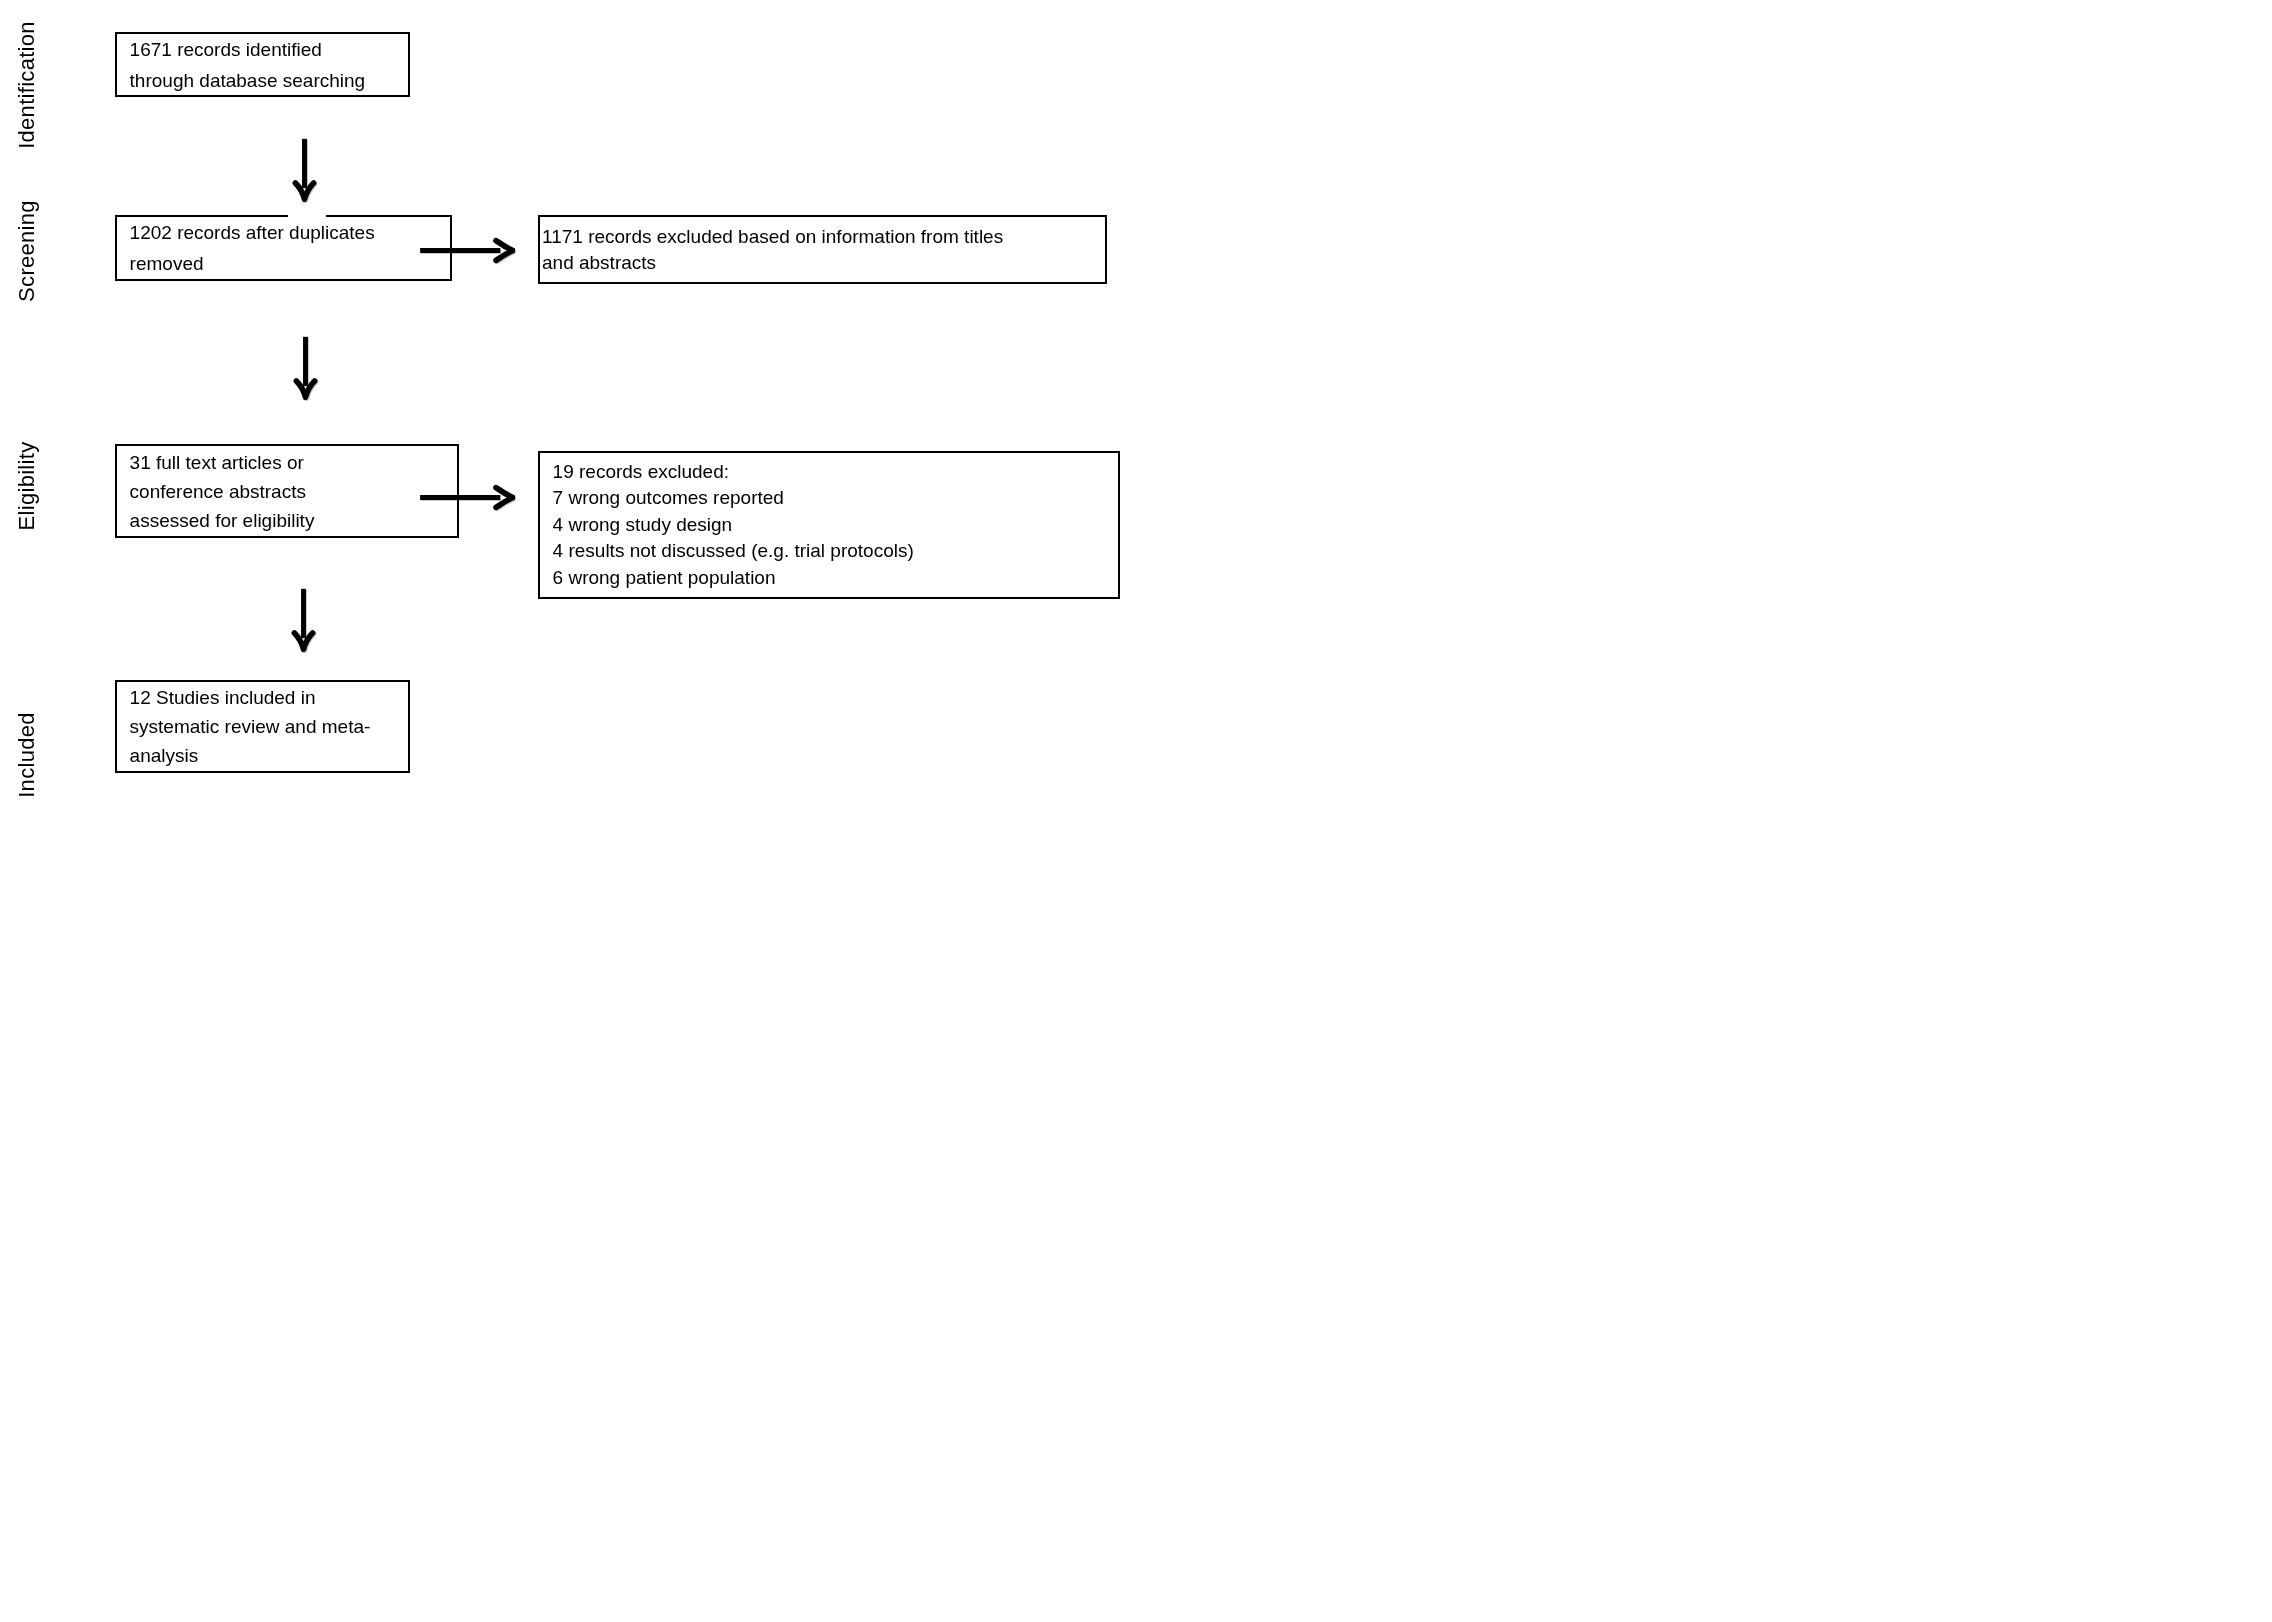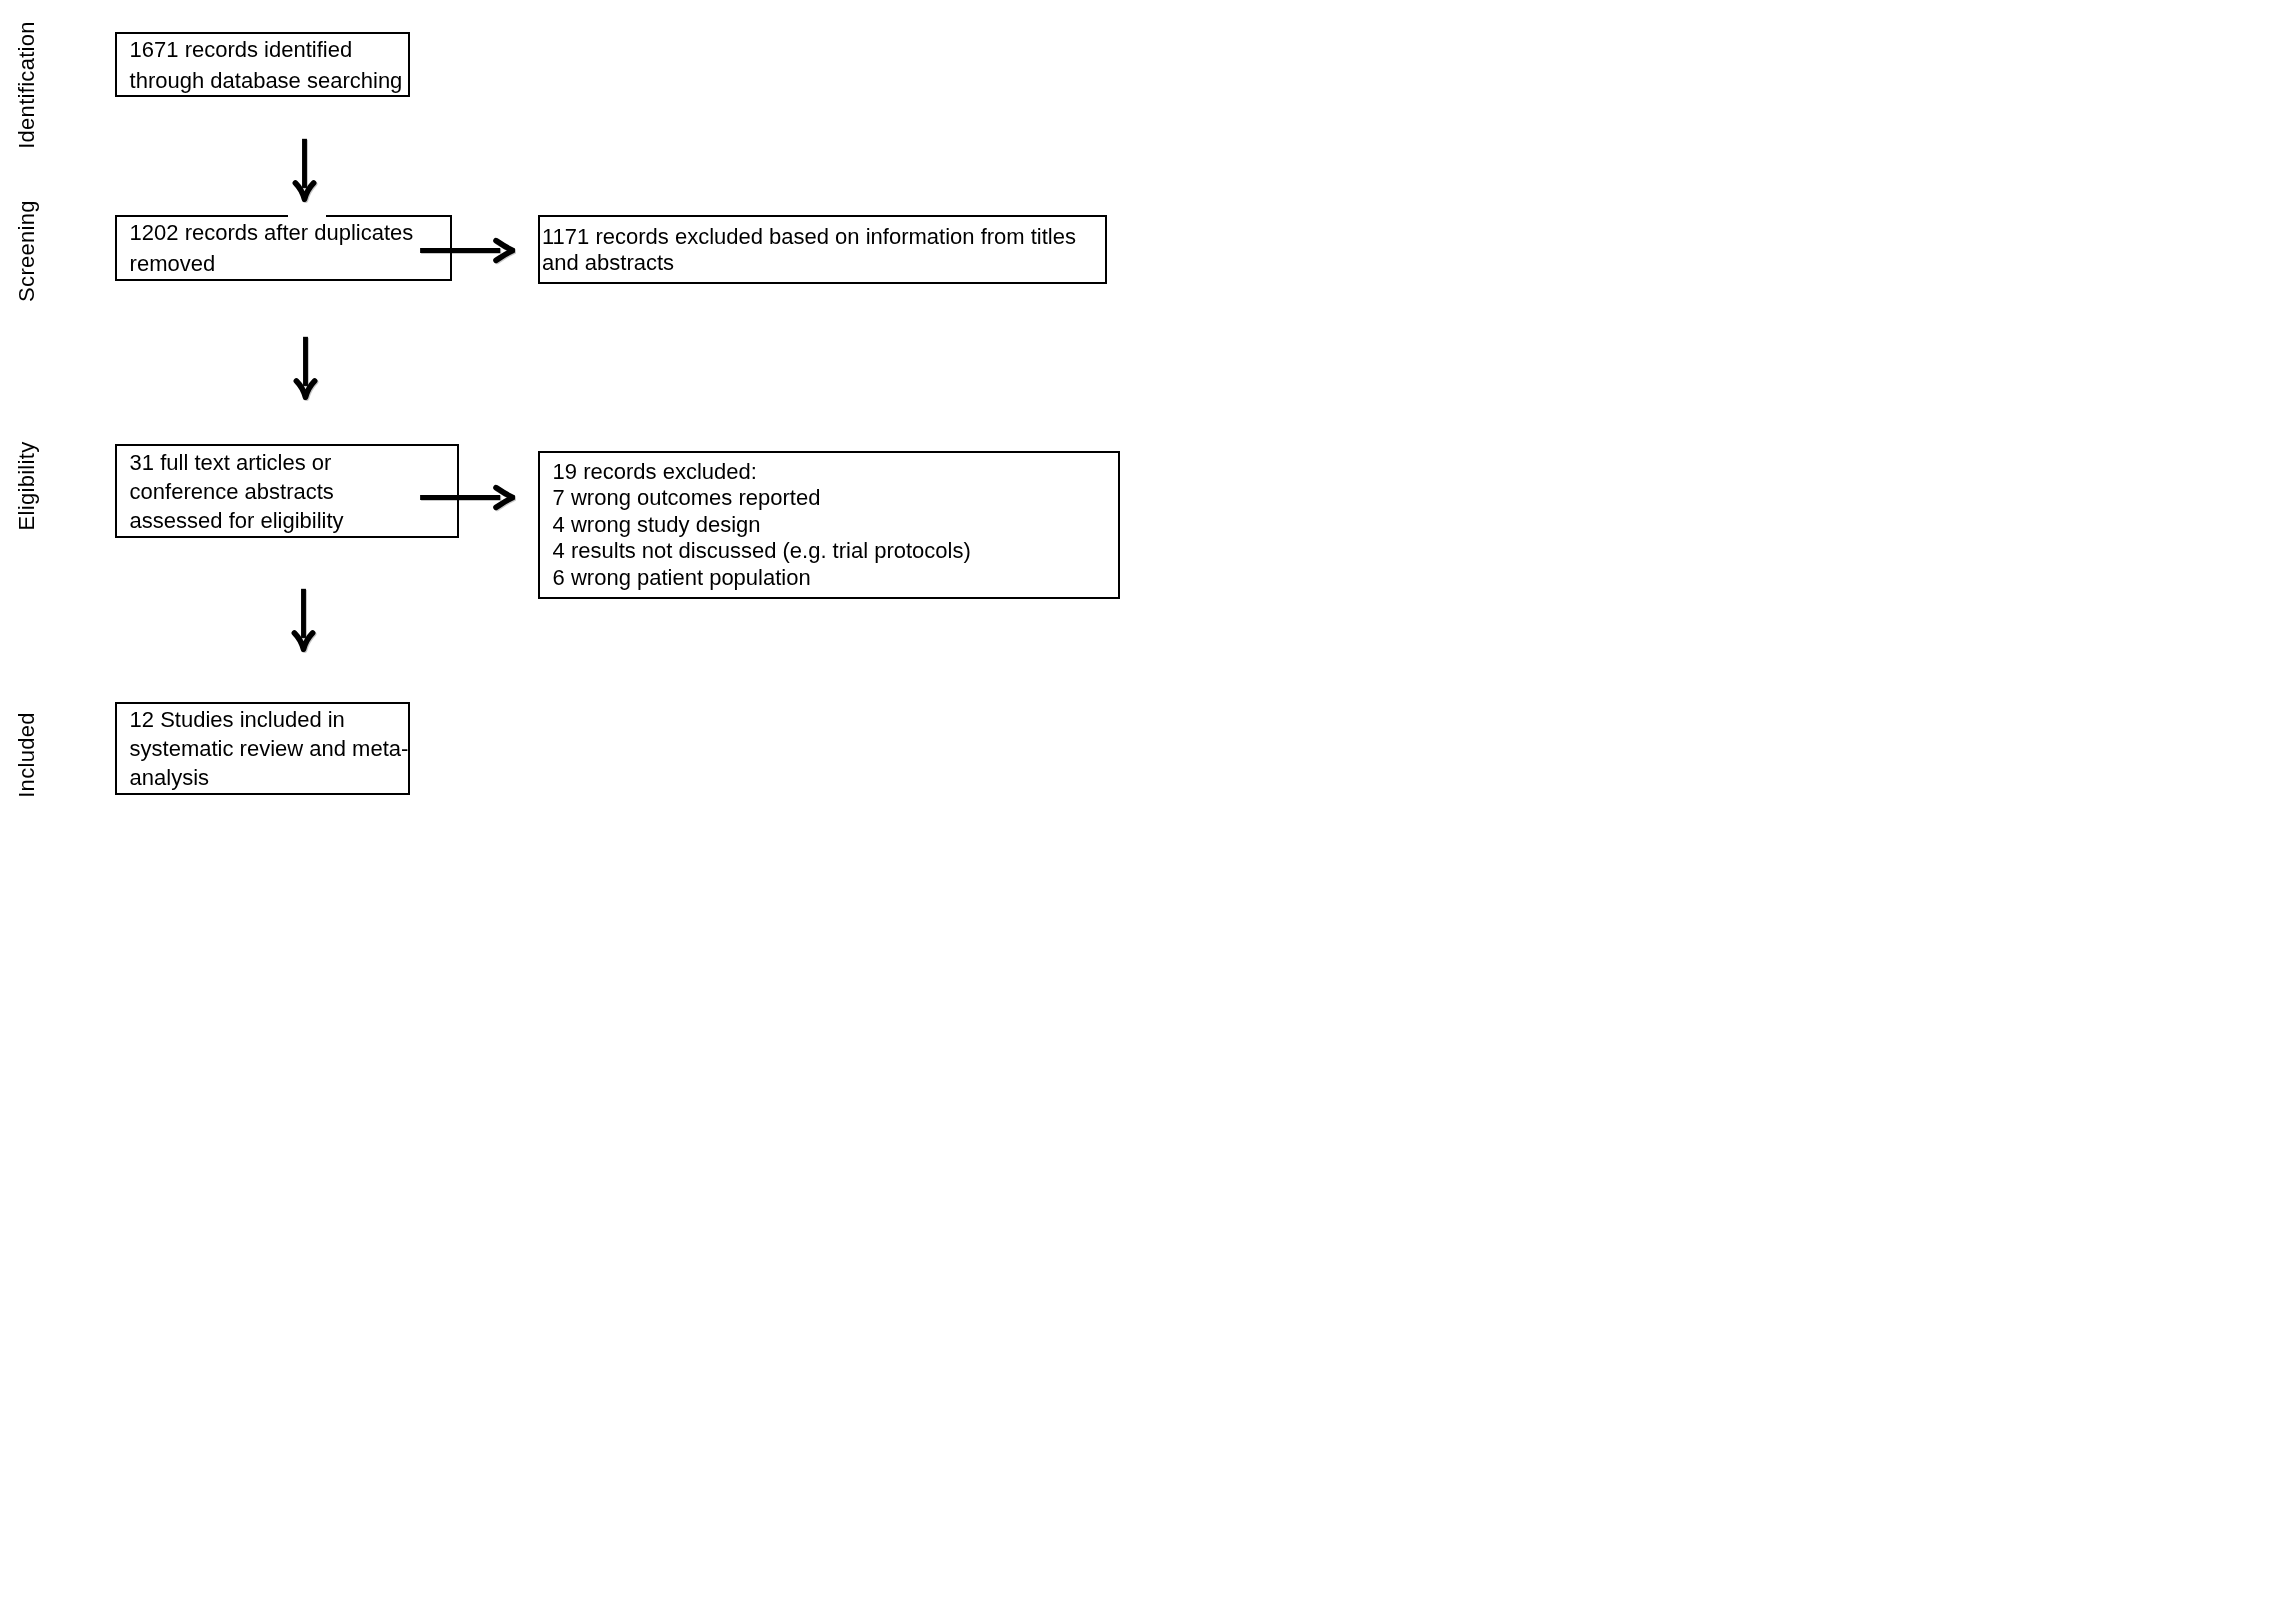--- a/index.html
+++ b/index.html
@@ -33,36 +33,36 @@
     position: absolute;
     box-sizing: border-box;
     border: 2.1px solid #000000;
     background: #ffffff;
     display: flex;
     flex-direction: column;
     justify-content: center;
     align-items: flex-start;
     padding-left: 12.6px;
     padding-right: 5.6px;
-    font-size: 22px;
+    font-size: 19px;
   }
   .flow-box .line {
     white-space: nowrap;
   }
   .lh44 .line { line-height: 31px; }
   .lh42 .line { line-height: 29px; }
   .lh38 .line { line-height: 26.6px; }
   .lh37 .line { line-height: 26px; }
 
   .box1 { left: 115px; top:  32px; width: 295px; height:  65px; }
   .box2 { left: 115px; top: 215px; width: 337px; height:  66px; }
   .box3 { left: 538px; top: 215px; width: 569px; height:  69px; padding-left: 2px; }
   .box4 { left: 115px; top: 444px; width: 344px; height: 94px; }
   .box5 { left: 538px; top: 451px; width: 582px; height: 148px; }
-  .box6 { left: 115px; top: 680px; width: 295px; height: 93px; margin-top: 22px; }
+  .box6 { left: 115px; top: 680px; width: 295px; height: 93px; }
 
   
   .border-notch {
     position: absolute;
     left: 171px;
     top: -2.8px;
     width: 38px;
     height: 3.5px;
     background: #ffffff;
   }

